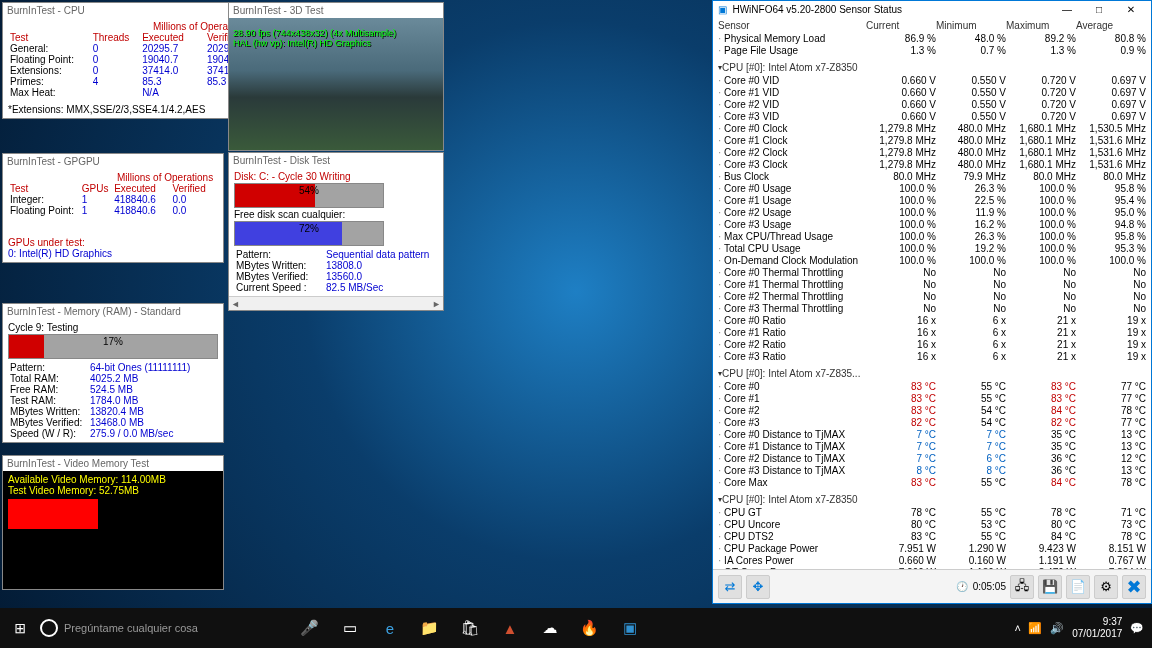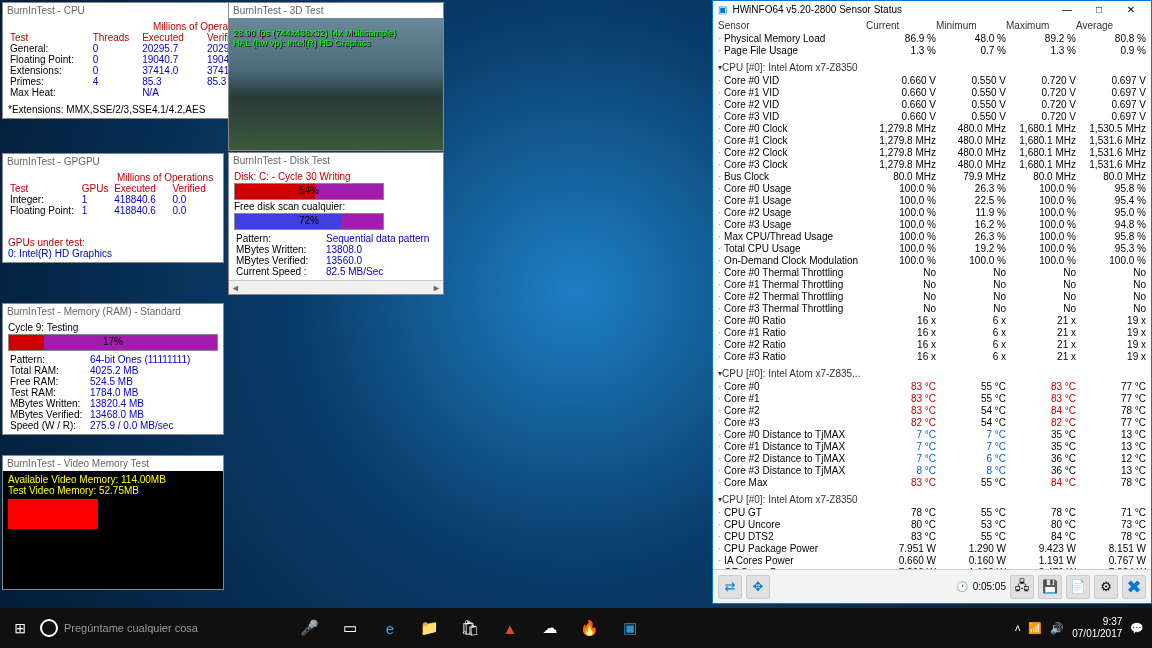--- a/index.html
+++ b/index.html
@@ -8,21 +8,21 @@
 .bit-window { position: absolute; background: #f0f0f0; border: 1px solid #888; font-size: 10px; }
 .bit-title { background: #fff; color: #666; padding: 2px 4px; font-size: 10px; }
 .bit-body { background: #fff; padding: 3px 5px; }
 .bit-body table { border-collapse: collapse; width: 100%; }
 .bit-body td { font-size: 10px; padding: 0 2px; white-space: nowrap; }
 .hdr { color: #c00000; }
 .lnk { color: #0000d0; }
 .red { color: #c00000; }
 .blk { color: #000; }
 
-.progress { height: 17px; border: 1px solid #888; background: #a21caf; position: relative; margin: 1px 0; }
+.progress { height: 25px; border: 1px solid #888; background: #a3a3a3; position: relative; margin: 1px 0; }
 .progress-fill { height: 100%; }
 .progress-text { position: absolute; width: 100%; top: 0; text-align: center; font-size: 10px; line-height: 13px; color: #000; }
 
 .vmem { background: #000; color: #ffff00; position: absolute; font-size: 10px; border: 1px solid #888; }
 .vmem-title { background: #fff; color: #666; padding: 2px 4px; }
 .vmem-body { padding: 3px 5px; }
 .vmem-block { background: #f00; width: 90px; height: 30px; margin-top: 3px; }
 
 .threed { position: absolute; background: #fff; border: 1px solid #888; }
 .threed-title { background: #fff; color: #666; padding: 2px 4px; font-size: 10px; }

